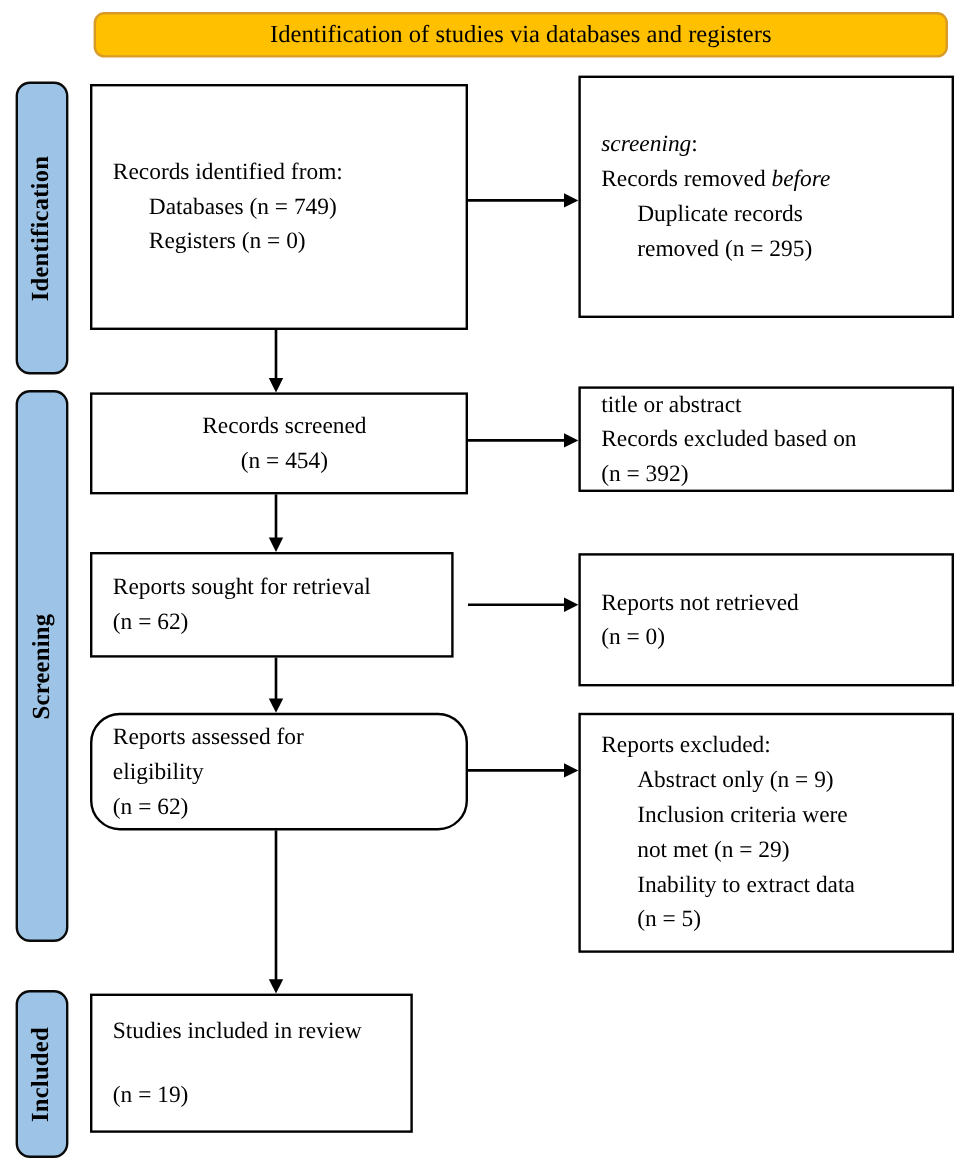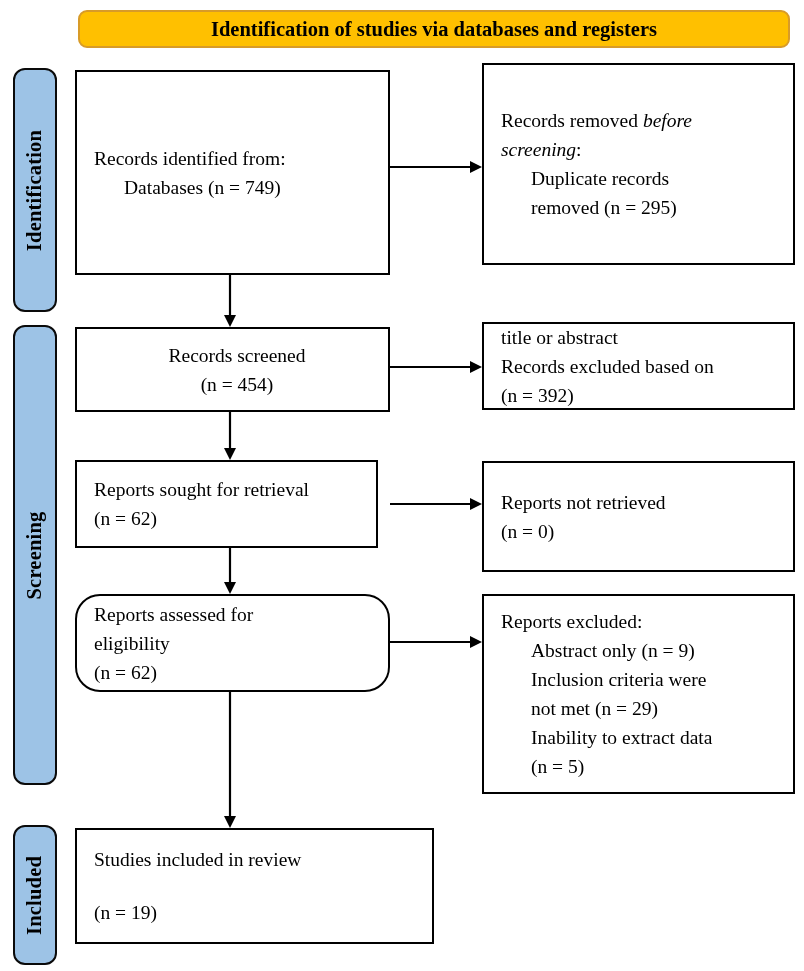--- a/index.html
+++ b/index.html
@@ -20,21 +20,21 @@
     color: #000;
     overflow: hidden;
   }
   .banner {
     position: absolute;
     left: 78px; top: 10px; width: 712px; height: 38px;
     background: var(--banner-fill, #FFC000);
     border: 2px solid var(--banner-border, #D89B28);
     border-radius: 9px;
     display: flex; align-items: center; justify-content: center;
-    font-weight: bold; font-size: 20.5px; text-align: right;
+    font-weight: normal; font-size: 20.5px; text-align: right;
   }
   .side-label {
     position: absolute;
     left: 13px; width: 44px;
     background: var(--sidebar-fill, #9DC3E6);
     border: 2px solid #0a0a0a;
     border-radius: 12px;
     display: flex; align-items: center; justify-content: center;
   }
   .side-label .vtext {
@@ -56,21 +56,21 @@
     display: flex; flex-direction: column; justify-content: center;
     padding: 4px 8px 4px 17px;
   }
   .box .indent { padding-left: 30px; }
   .box em { font-style: italic; }
   
   .box-records-identified { left: 75px;  top: 70px;  width: 315px; height: 205px; }
   .box-records-screened   { left: 75px;  top: 327px; width: 315px; height: 85px; align-items: center;  }
   .box-reports-sought     { left: 75px;  top: 460px; width: 303px; height: 88px;  }
   .box-reports-assessed   { left: 75px;  top: 594px; width: 315px; height: 98px; border-radius: 25px;  }
-  .box-studies-included   { left: 75px;  top: 828px; width: 359px; height: 116px; gap: 24px; }
+  .box-studies-included   { left: 75px;  top: 828px; width: 269px; height: 116px; gap: 24px; }
   
   .box-records-removed      { left: 482px; top: 63px;  width: 313px; height: 202px; }
   .box-records-excluded     { left: 482px; top: 322px; width: 313px; height: 88px;  }
   .box-reports-not-retrieved{ left: 482px; top: 461px; width: 313px; height: 111px;  }
   .box-reports-excluded     { left: 482px; top: 594px; width: 313px; height: 200px; }
   svg.arrows {
     position: absolute; left: 0; top: 0;
     width: 804px; height: 971px;
     pointer-events: none;
   }
@@ -92,20 +92,21 @@
   <div class="side-label side-screening">
     <span class="vtext">Screening</span>
   </div>
   <div class="side-label side-included">
     <span class="vtext">Included</span>
   </div>
 
   <div class="box box-records-identified">
     <div>Records identified from:</div>
     <div class="indent">Databases (n = 749)</div>
+    <div class="indent">Registers (n = 0)</div>
   </div>
 
   <div class="box box-records-screened">
     <div>Records screened</div>
     <div>(n = 454)</div>
   </div>
 
   <div class="box box-reports-sought">
     <div>Reports sought for retrieval</div>
     <div>(n = 62)</div>
@@ -116,22 +117,22 @@
     <div>eligibility</div>
     <div>(n = 62)</div>
   </div>
 
   <div class="box box-studies-included">
     <div>Studies included in review</div>
     <div>(n = 19)</div>
   </div>
 
   <div class="box box-records-removed">
+    <div><em>screening</em><span>:</span></div>
     <div><span>Records removed </span><em>before</em></div>
-    <div><em>screening</em><span>:</span></div>
     <div class="indent">Duplicate records</div>
     <div class="indent">removed  (n = 295)</div>
   </div>
 
   <div class="box box-records-excluded">
     <div>title or abstract</div>
     <div>Records excluded based on</div>
     <div>(n = 392)</div>
   </div>
 

